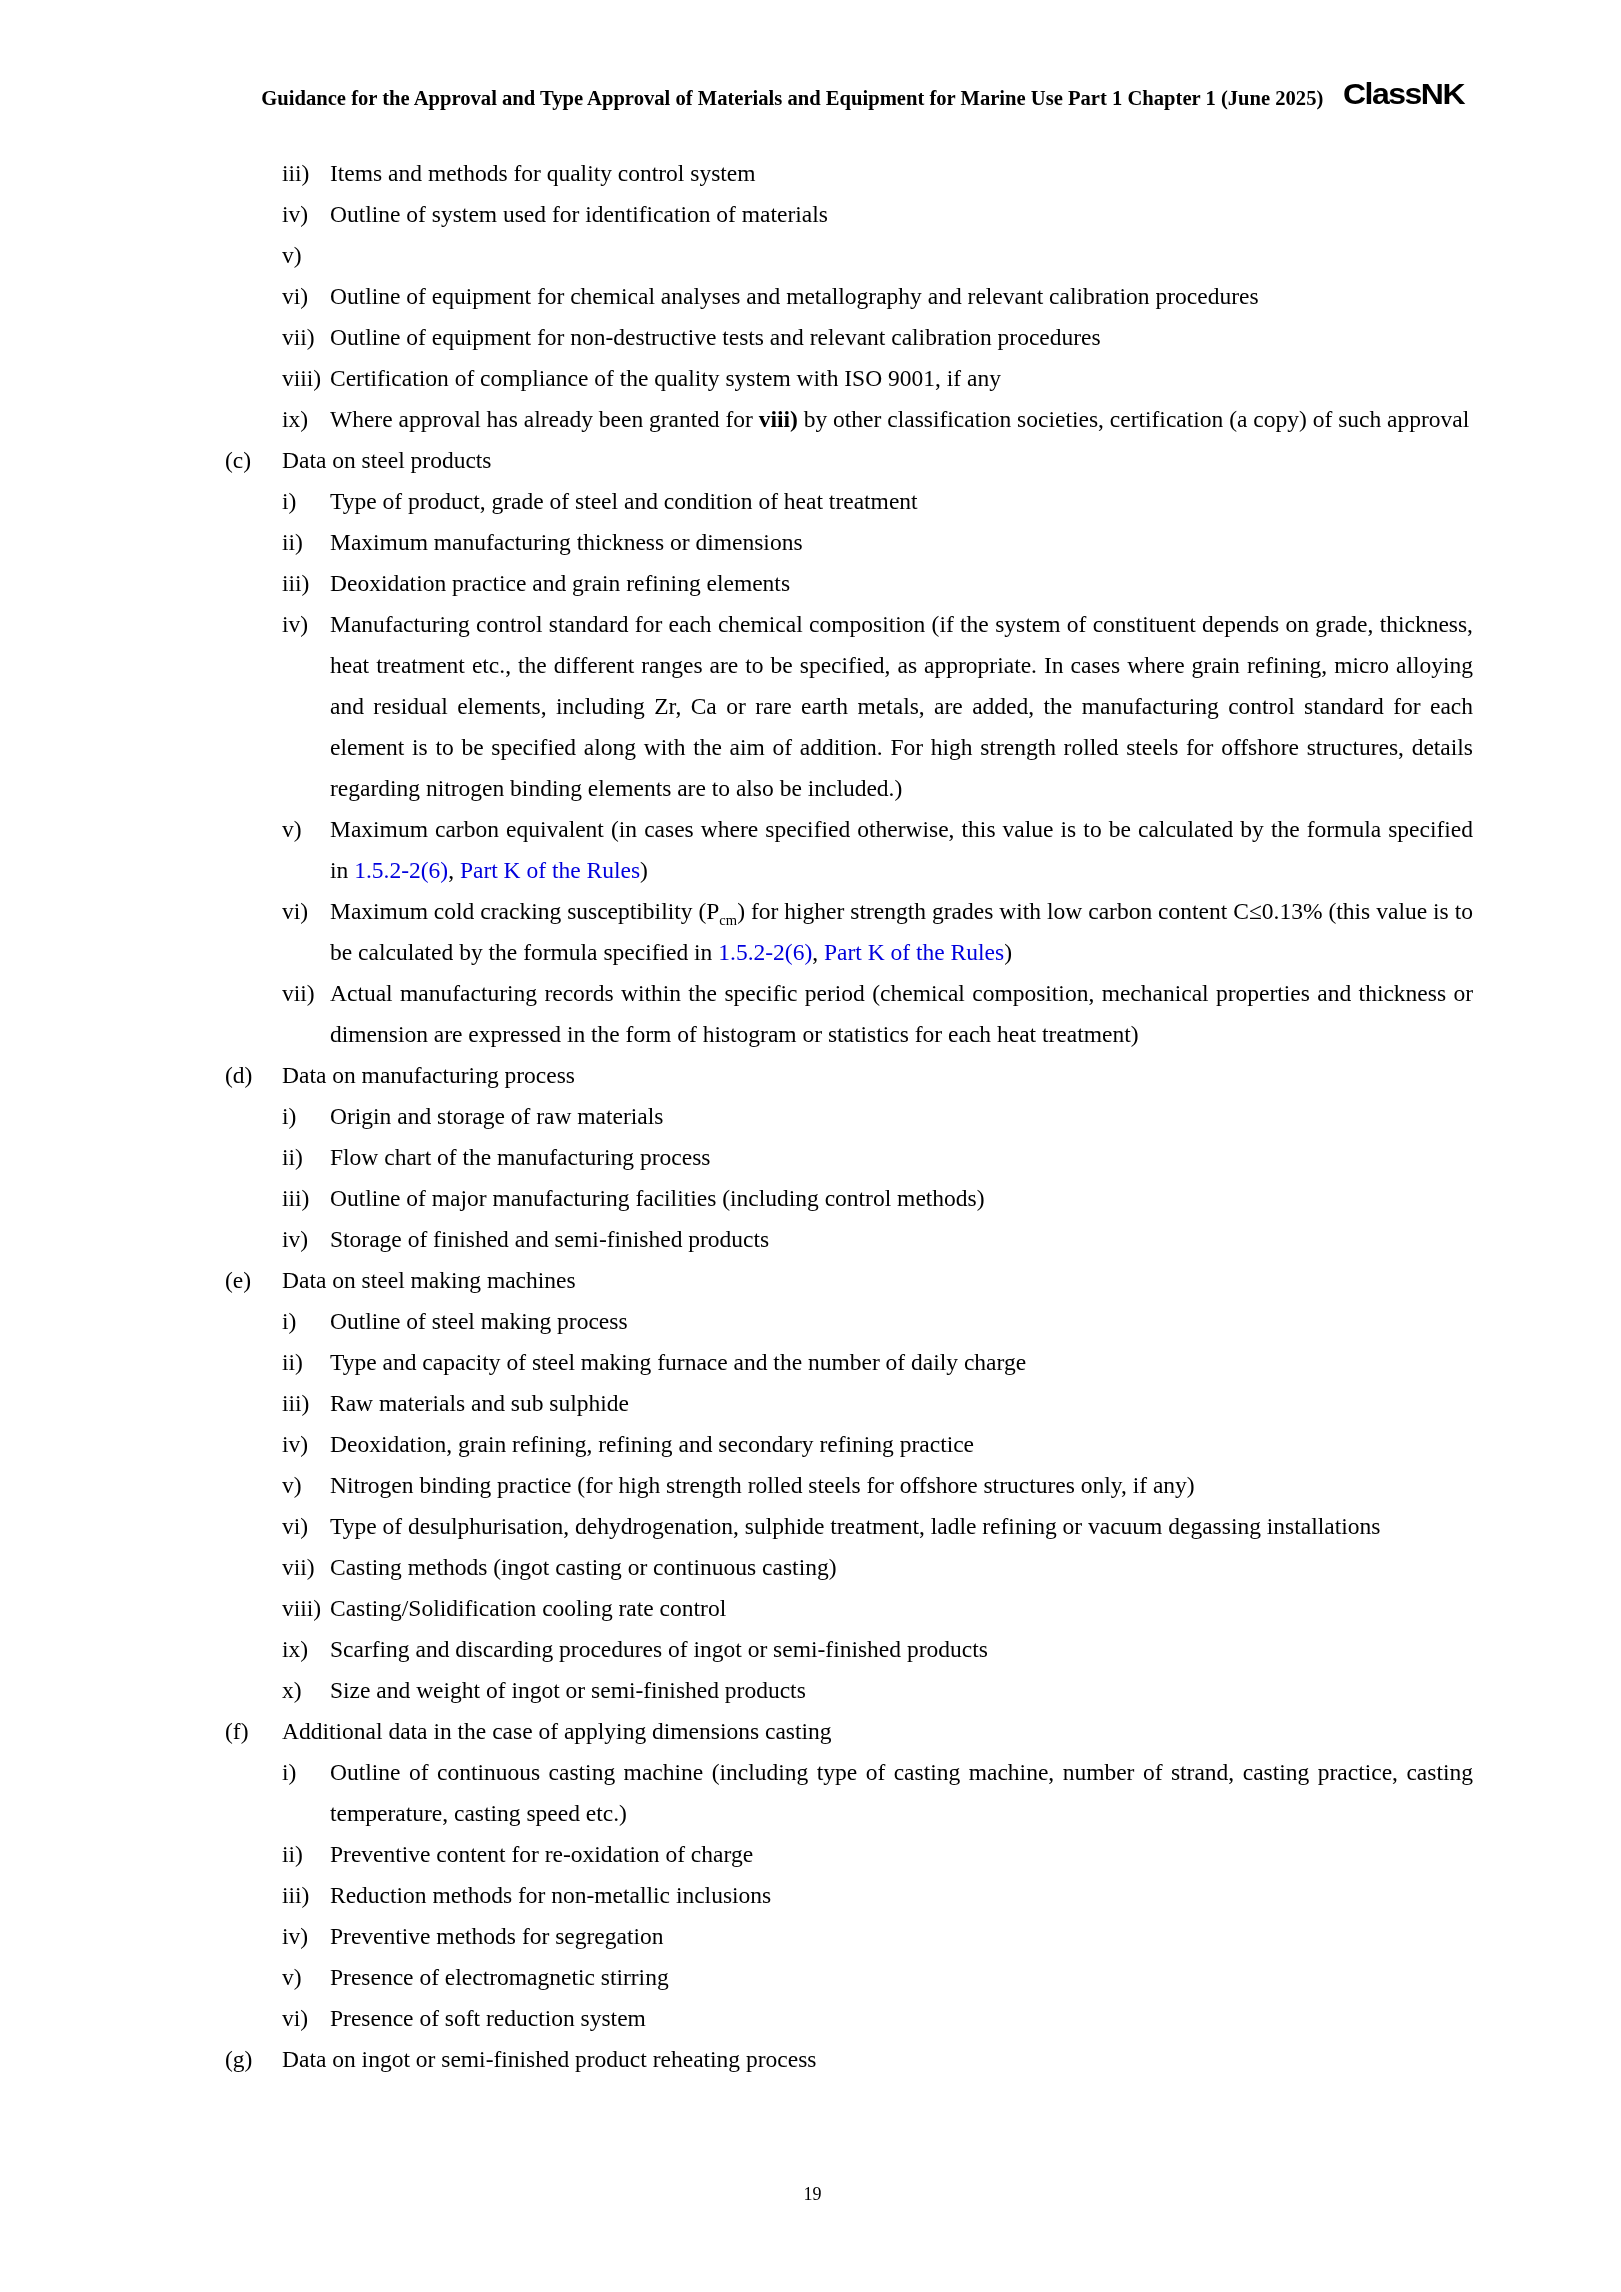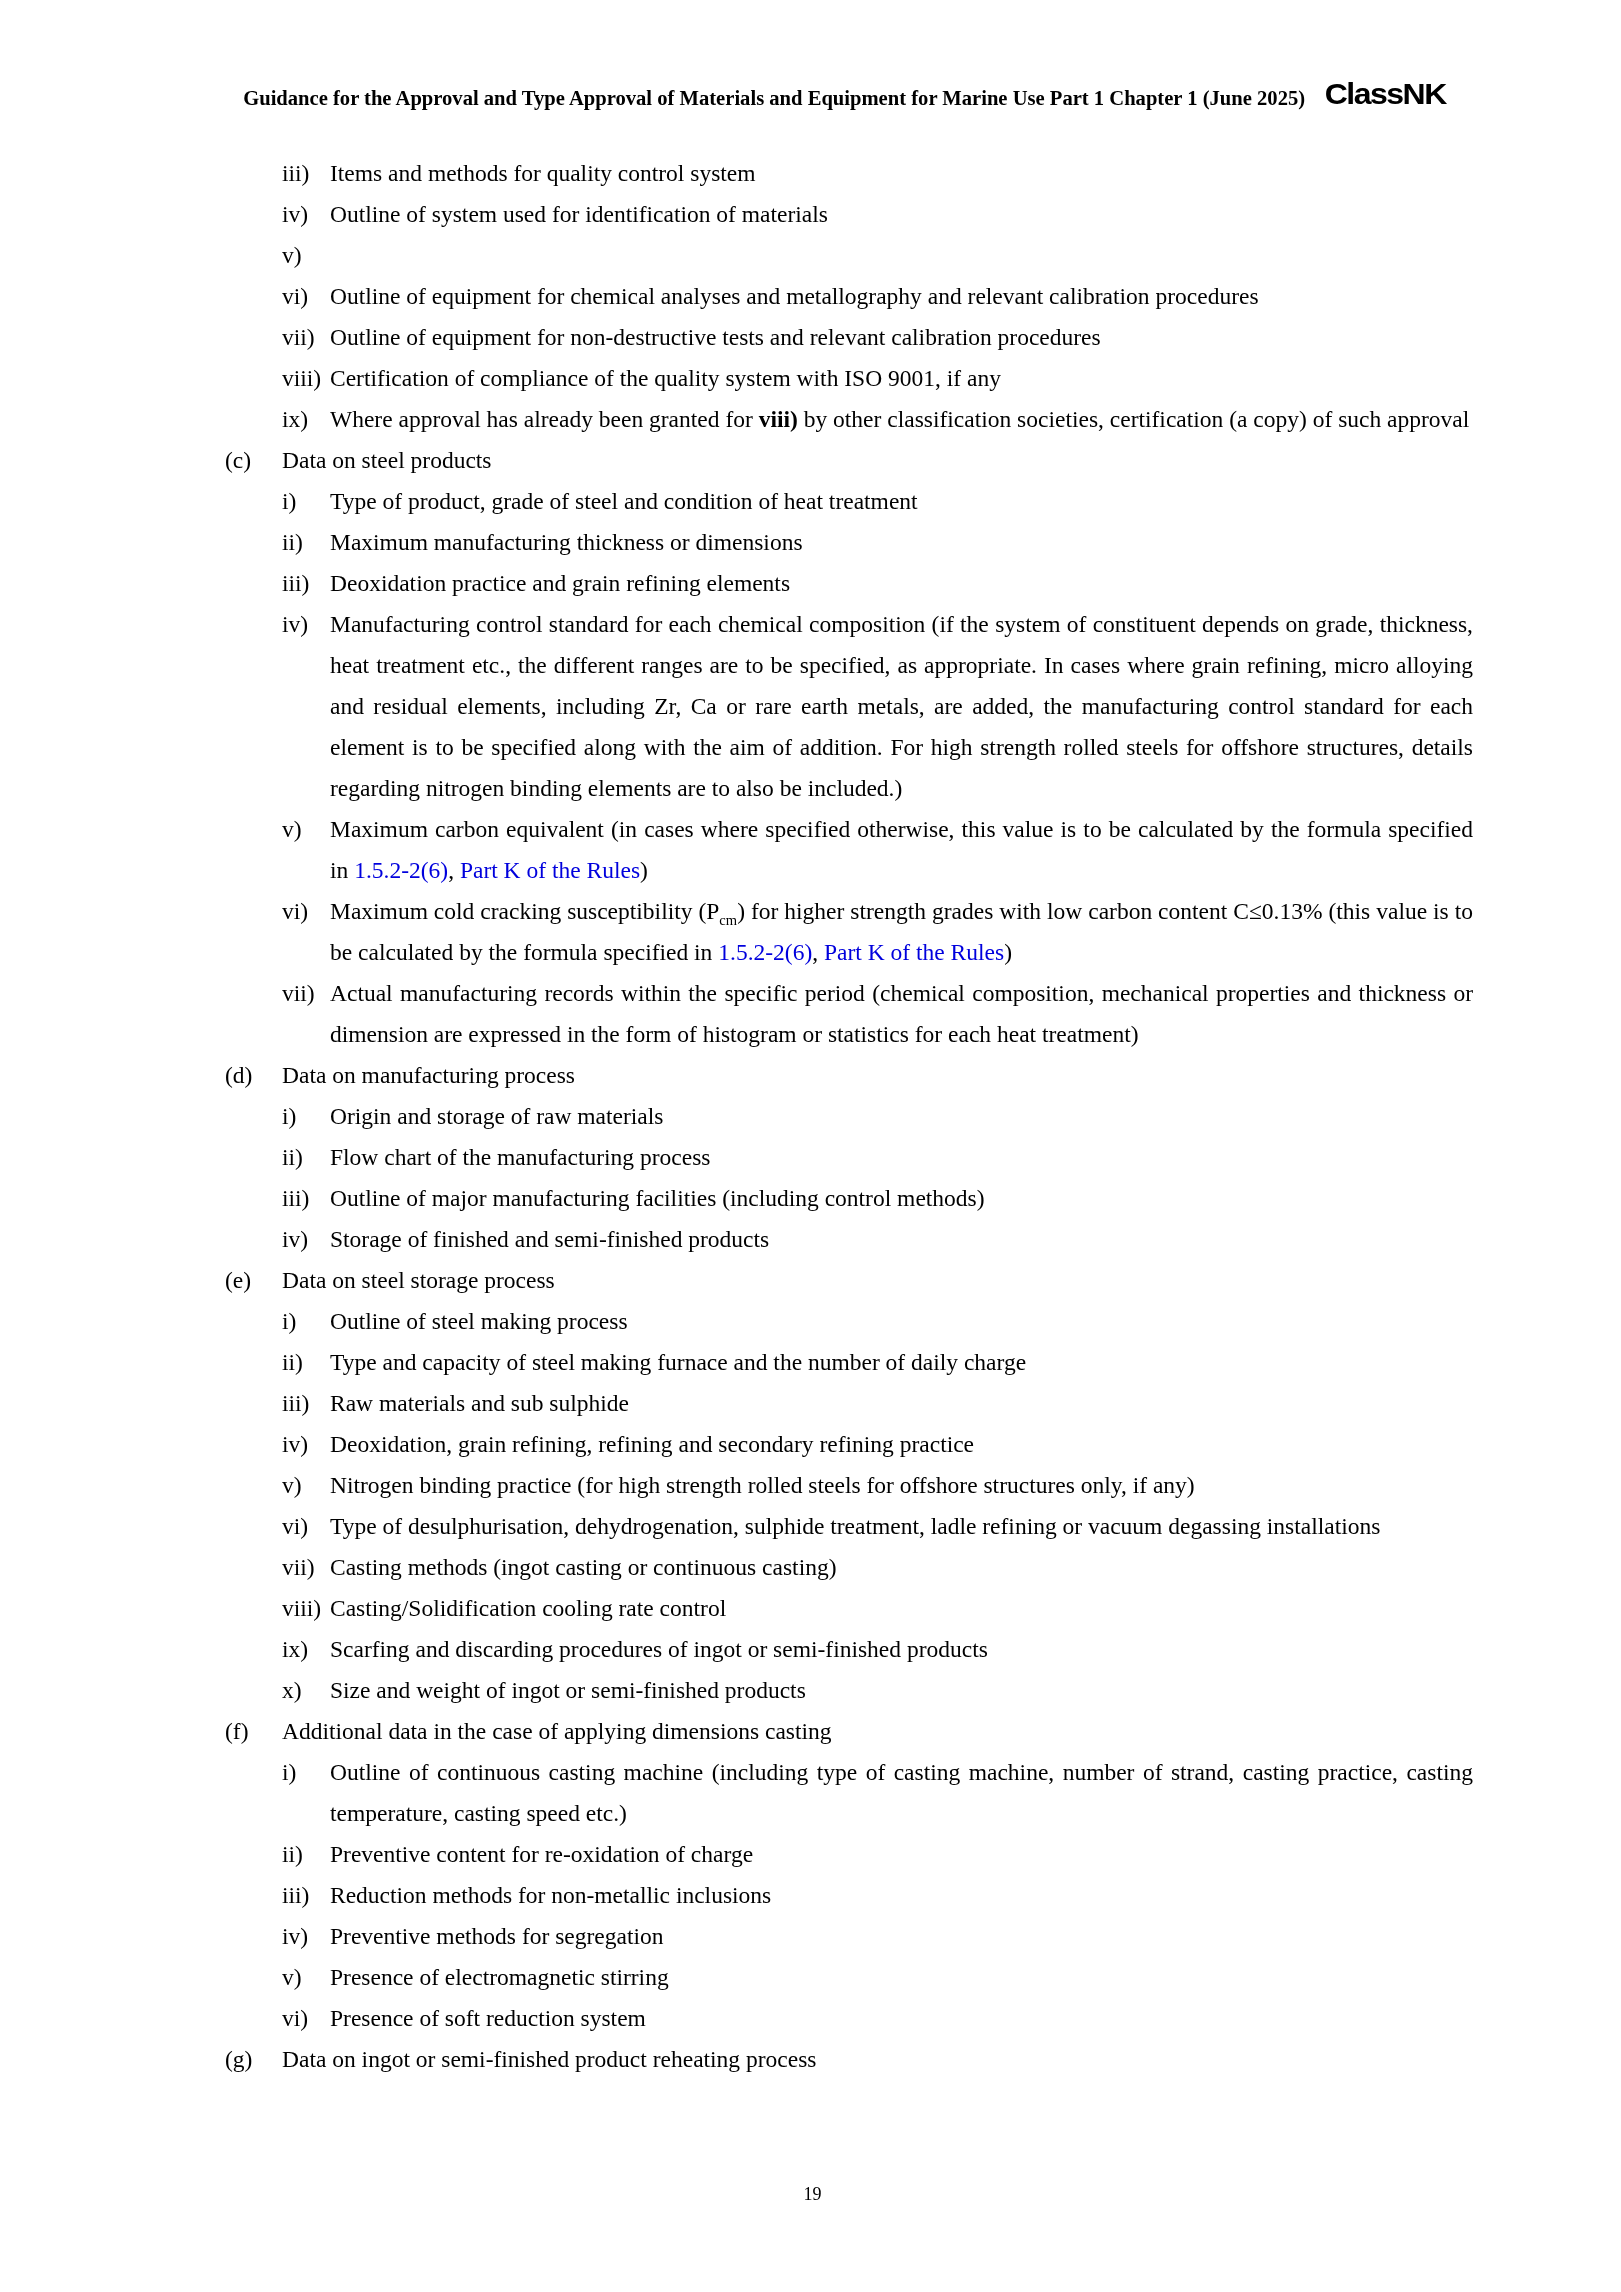--- a/index.html
+++ b/index.html
@@ -12,21 +12,21 @@
     color:#000;
     overflow:hidden;
     margin:0 auto;
   }
   .header{
     position:absolute;
     top:76px;
     left:225px;
     right:157px;
     display:flex;
-    justify-content:center;
+    justify-content:flex-end;
     align-items:baseline;
     gap:19.6px;
     white-space:nowrap;
   }
   .header-title{
     font-weight:bold;
     font-size:20.6px;
   }
   .logo{
     font-family:"Liberation Sans","DejaVu Sans",sans-serif;
@@ -149,21 +149,21 @@
       <div class="row roman">
         <span class="marker">iii)</span>
         <div class="text"><span>Outline of major manufacturing facilities (including control methods)</span></div>
       </div>
       <div class="row roman">
         <span class="marker">iv)</span>
         <div class="text"><span>Storage of finished and semi-finished products</span></div>
       </div>
       <div class="row letter">
         <span class="marker">(e)</span>
-        <div class="text"><span>Data on steel storage process</span></div>
+        <div class="text"><span>Data on steel making machines</span></div>
       </div>
       <div class="row roman">
         <span class="marker">i)</span>
         <div class="text"><span>Outline of steel making process</span></div>
       </div>
       <div class="row roman">
         <span class="marker">ii)</span>
         <div class="text"><span>Type and capacity of steel making furnace and the number of daily charge</span></div>
       </div>
       <div class="row roman">

